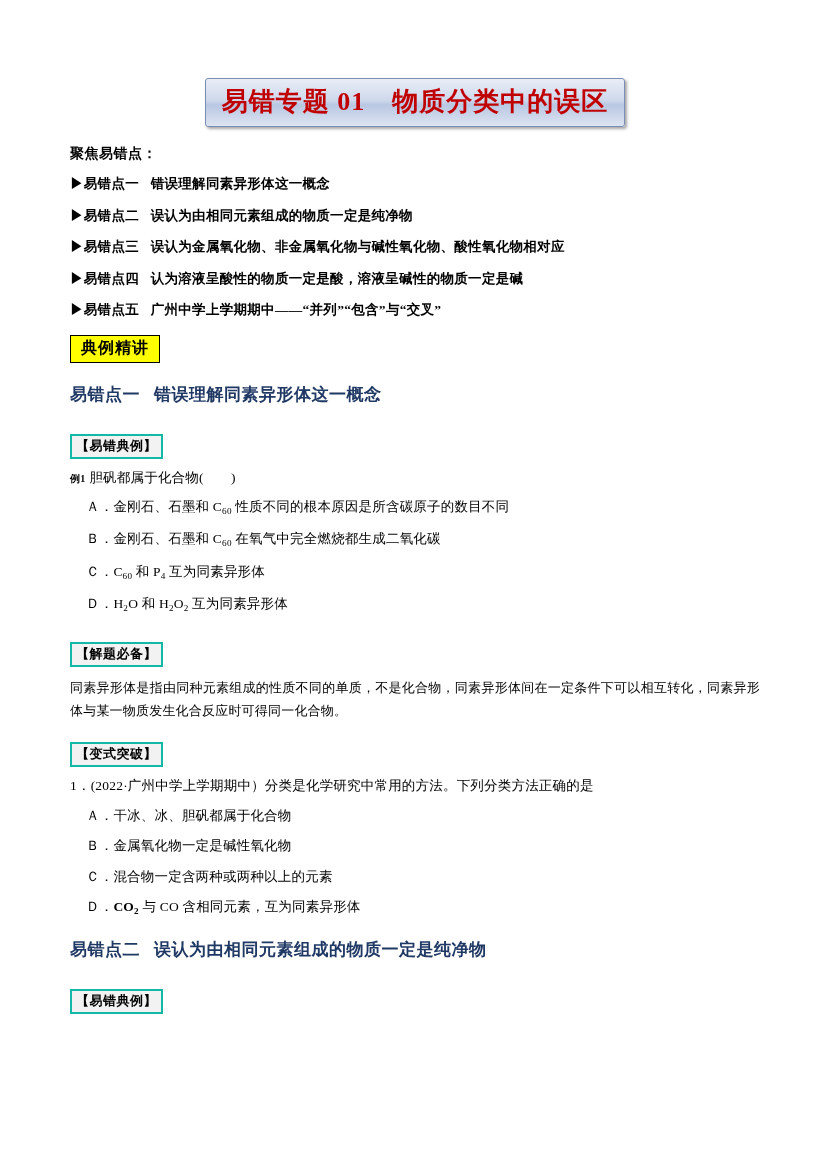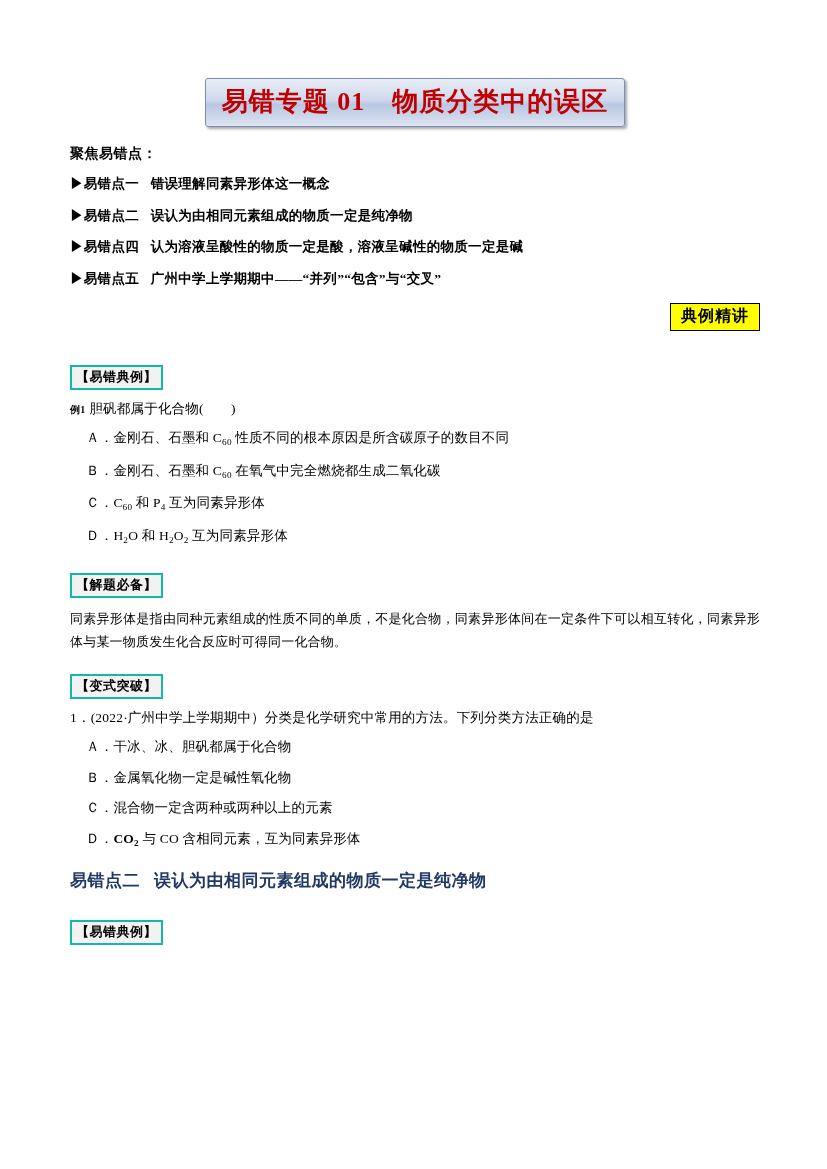--- a/index.html
+++ b/index.html
@@ -65,21 +65,21 @@
     margin: 0 0 14px 0;
     letter-spacing: 0.3px;
     line-height: 1.3;
   }
   .focus-item .label {
     margin-right: 8px;
   }
 
   
   .tag-wrap {
-    text-align: right;
+    text-align: left;
     margin: 16px 0 20px 0;
     font-family: Liberation Serif, serif;
   }
   .yellow-tag {
     display: inline-block;
     background: #ffff00;
     border: 1px solid #000;
     padding: 2px 10px 3px 10px;
     font-weight: bold;
     font-size: 16px;
@@ -151,32 +151,39 @@
 
     <div class="focus-item">
       <span class="label">▶易错点一</span>
       <span>错误理解同素异形体这一概念</span>
     </div>
     <div class="focus-item">
       <span class="label">▶易错点二</span>
       <span>误认为由相同元素组成的物质一定是纯净物</span>
     </div>
     <div class="focus-item">
+      <span class="label">▶易错点三</span>
+      <span>误认为金属氧化物、非金属氧化物与碱性氧化物、酸性氧化物相对应</span>
+    </div>
+    <div class="focus-item">
       <span class="label">▶易错点四</span>
       <span>认为溶液呈酸性的物质一定是酸，溶液呈碱性的物质一定是碱</span>
     </div>
     <div class="focus-item">
       <span class="label">▶易错点五</span>
       <span>广州中学上学期期中——“并列”“包含”与“交叉”</span>
     </div>
 
     <div class="tag-wrap">
       <span class="yellow-tag">典例精讲</span>
     </div>
 
+    <h2 class="section">
+      <span>易错点一</span><span class="sp"></span><span>错误理解同素异形体这一概念</span>
+    </h2>
 
     <div><span class="boxlabel">【易错典例】</span></div>
 
     <div class="qline">
       <span class="qnum">例1</span><span>胆矾都属于化合物(　　)</span>
     </div>
 
     <div class="opt">Ａ．金刚石、石墨和 C<sub>60</sub> 性质不同的根本原因是所含碳原子的数目不同</div>
     <div class="opt">Ｂ．金刚石、石墨和 C<sub>60</sub> 在氧气中完全燃烧都生成二氧化碳</div>
     <div class="opt">Ｃ．C<sub>60</sub> 和 P<sub>4</sub> 互为同素异形体</div>

